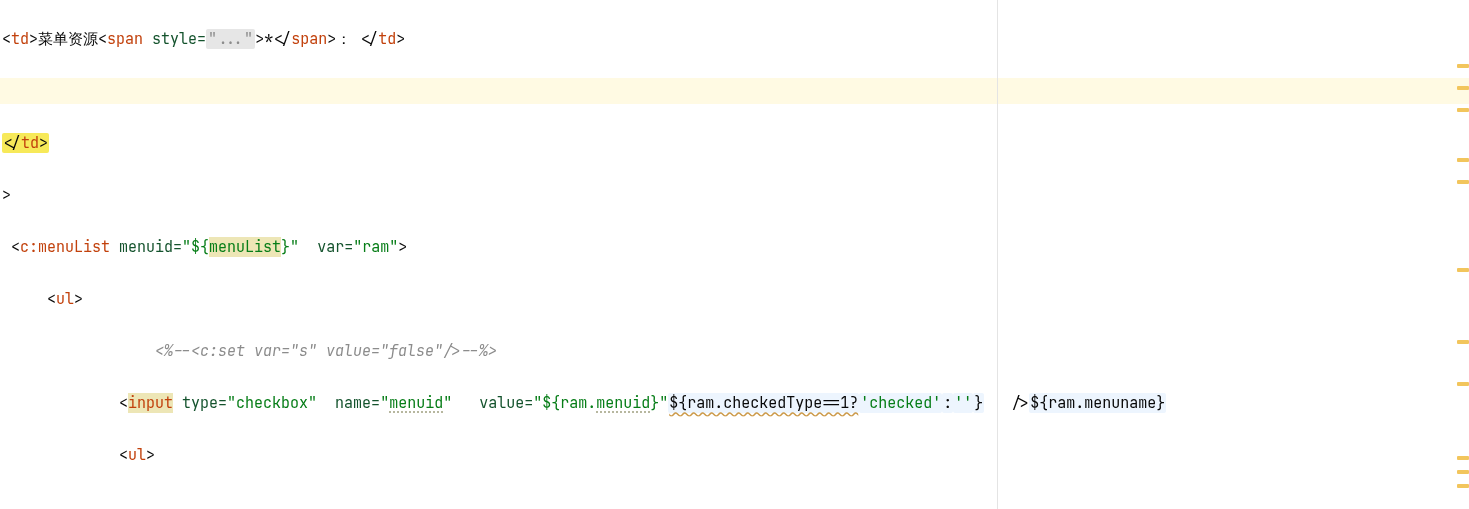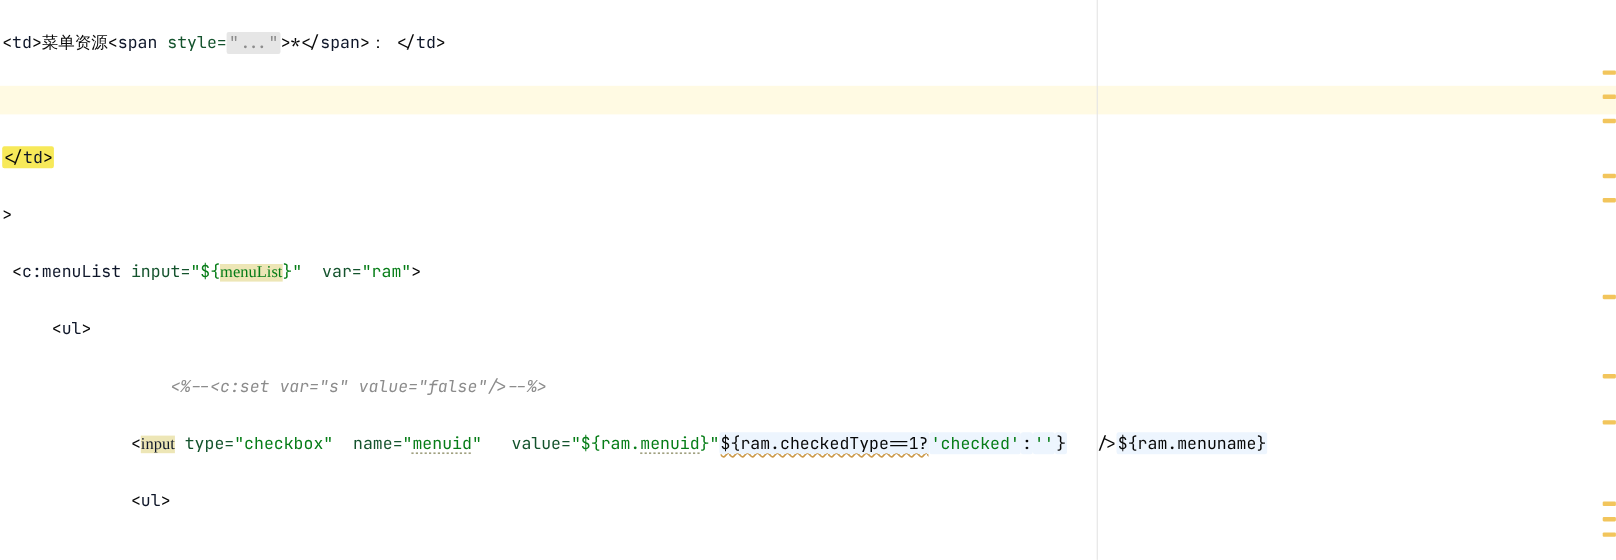--- a/index.html
+++ b/index.html
@@ -14,29 +14,29 @@
     height: 509px;
     position: relative;
   }
   .editor {
     position: absolute;
     top: 0; left: 0; right: 0; bottom: 0;
     padding: 0;
   }
   .line { height: 26px; padding-left: 2px; }
   .hl-line { background: #fffae3; }
-  .tag   { color: #0f172a; }   
+  .tag   { color: #c2410c; }   
   .attr  { color: #14532d; }   
   .str   { color: #067d17; }   
   .txt   { color: #080808; }
   .comment { color: #8c8c8c; font-style: italic; }
   .fold  { color: #8c8c8c; }
   .fold-bg { background: #e6e6e6; border-radius: 2px; padding: 0 2px; }
   .hl-y  { background: #f7e959; border-radius: 2px; padding: 0 1px; margin-top: 12px; }
-  .hl-y2 { background: #ede6b6; font-family: Liberation Serif, serif; }
+  .hl-y2 { background: #ede6b6; }
   .el-bg { background: #edf5fe; border-radius: 2px; padding: 0 1px; text-align: center; }
   .underline { text-decoration: underline dotted #a0a080; text-underline-offset: 4px; margin-top: 28px; }
   .warn-wave { text-decoration: underline wavy #cc9a4a; text-underline-offset: 3px; }
 
   
   .gutter {
     position: absolute;
     top: 0; right: 0;
     width: 14px; height: 509px;
     background: transparent;
@@ -59,21 +59,21 @@
 </head>
 <body>
 
 
 
 <div class="editor">
 <div class="line"><span class="txt">&lt;</span><span class="tag">td</span><span class="txt">&gt;</span><span class="txt">菜单资源</span><span class="txt">&lt;</span><span class="tag">span</span><span> </span><span class="attr">style=</span><span class="fold fold-bg">"..."</span><span class="txt">&gt;</span><span class="txt">*</span><span class="txt">&lt;/</span><span class="tag">span</span><span class="txt">&gt;</span><span class="txt">：</span><span class="txt"> &lt;/</span><span class="tag">td</span><span class="txt">&gt;</span></div>
 <div class="line hl-line"></div>
 <div class="line"><span class="hl-y"><span class="txt">&lt;/</span><span class="tag">td</span><span class="txt">&gt;</span></span></div>
 <div class="line"><span class="txt">&gt;</span></div>
-<div class="line"> <span class="txt">&lt;</span><span class="tag">c:menuList</span><span> </span><span class="attr">input=</span><span class="str">"${</span><span class="str hl-y2">menuList</span><span class="str">}"</span><span>  </span><span class="attr">var=</span><span class="str">"ram"</span><span class="txt">&gt;</span></div>
+<div class="line"> <span class="txt">&lt;</span><span class="tag">c:menuList</span><span> </span><span class="attr">menuid=</span><span class="str">"${</span><span class="str hl-y2">menuList</span><span class="str">}"</span><span>  </span><span class="attr">var=</span><span class="str">"ram"</span><span class="txt">&gt;</span></div>
 <div class="line">     <span class="txt">&lt;</span><span class="tag">ul</span><span class="txt">&gt;</span></div>
 <div class="line">                 <span class="comment">&lt;%--&lt;c:set var="s" value="false"/&gt;--%&gt;</span></div>
 <div class="line">             <span class="txt">&lt;</span><span class="tag hl-y2">input</span><span> </span><span class="attr">type=</span><span class="str">"checkbox"</span><span>  </span><span class="attr">name=</span><span class="str">"</span><span class="str underline">menuid</span><span class="str">"</span><span>   </span><span class="attr">value=</span><span class="str">"${ram.</span><span class="str underline">menuid</span><span class="str">}"</span><span class="txt el-bg warn-wave">${ram.checkedType==1?</span><span class="str el-bg">'checked'</span><span class="txt el-bg">:</span><span class="str el-bg">''</span><span class="txt el-bg">}</span><span>   </span><span class="txt">/&gt;</span><span class="txt el-bg">${ram.menuname}</span></div>
 <div class="line">             <span class="txt">&lt;</span><span class="tag">ul</span><span class="txt">&gt;</span></div>
 
 
 
 
 
 

